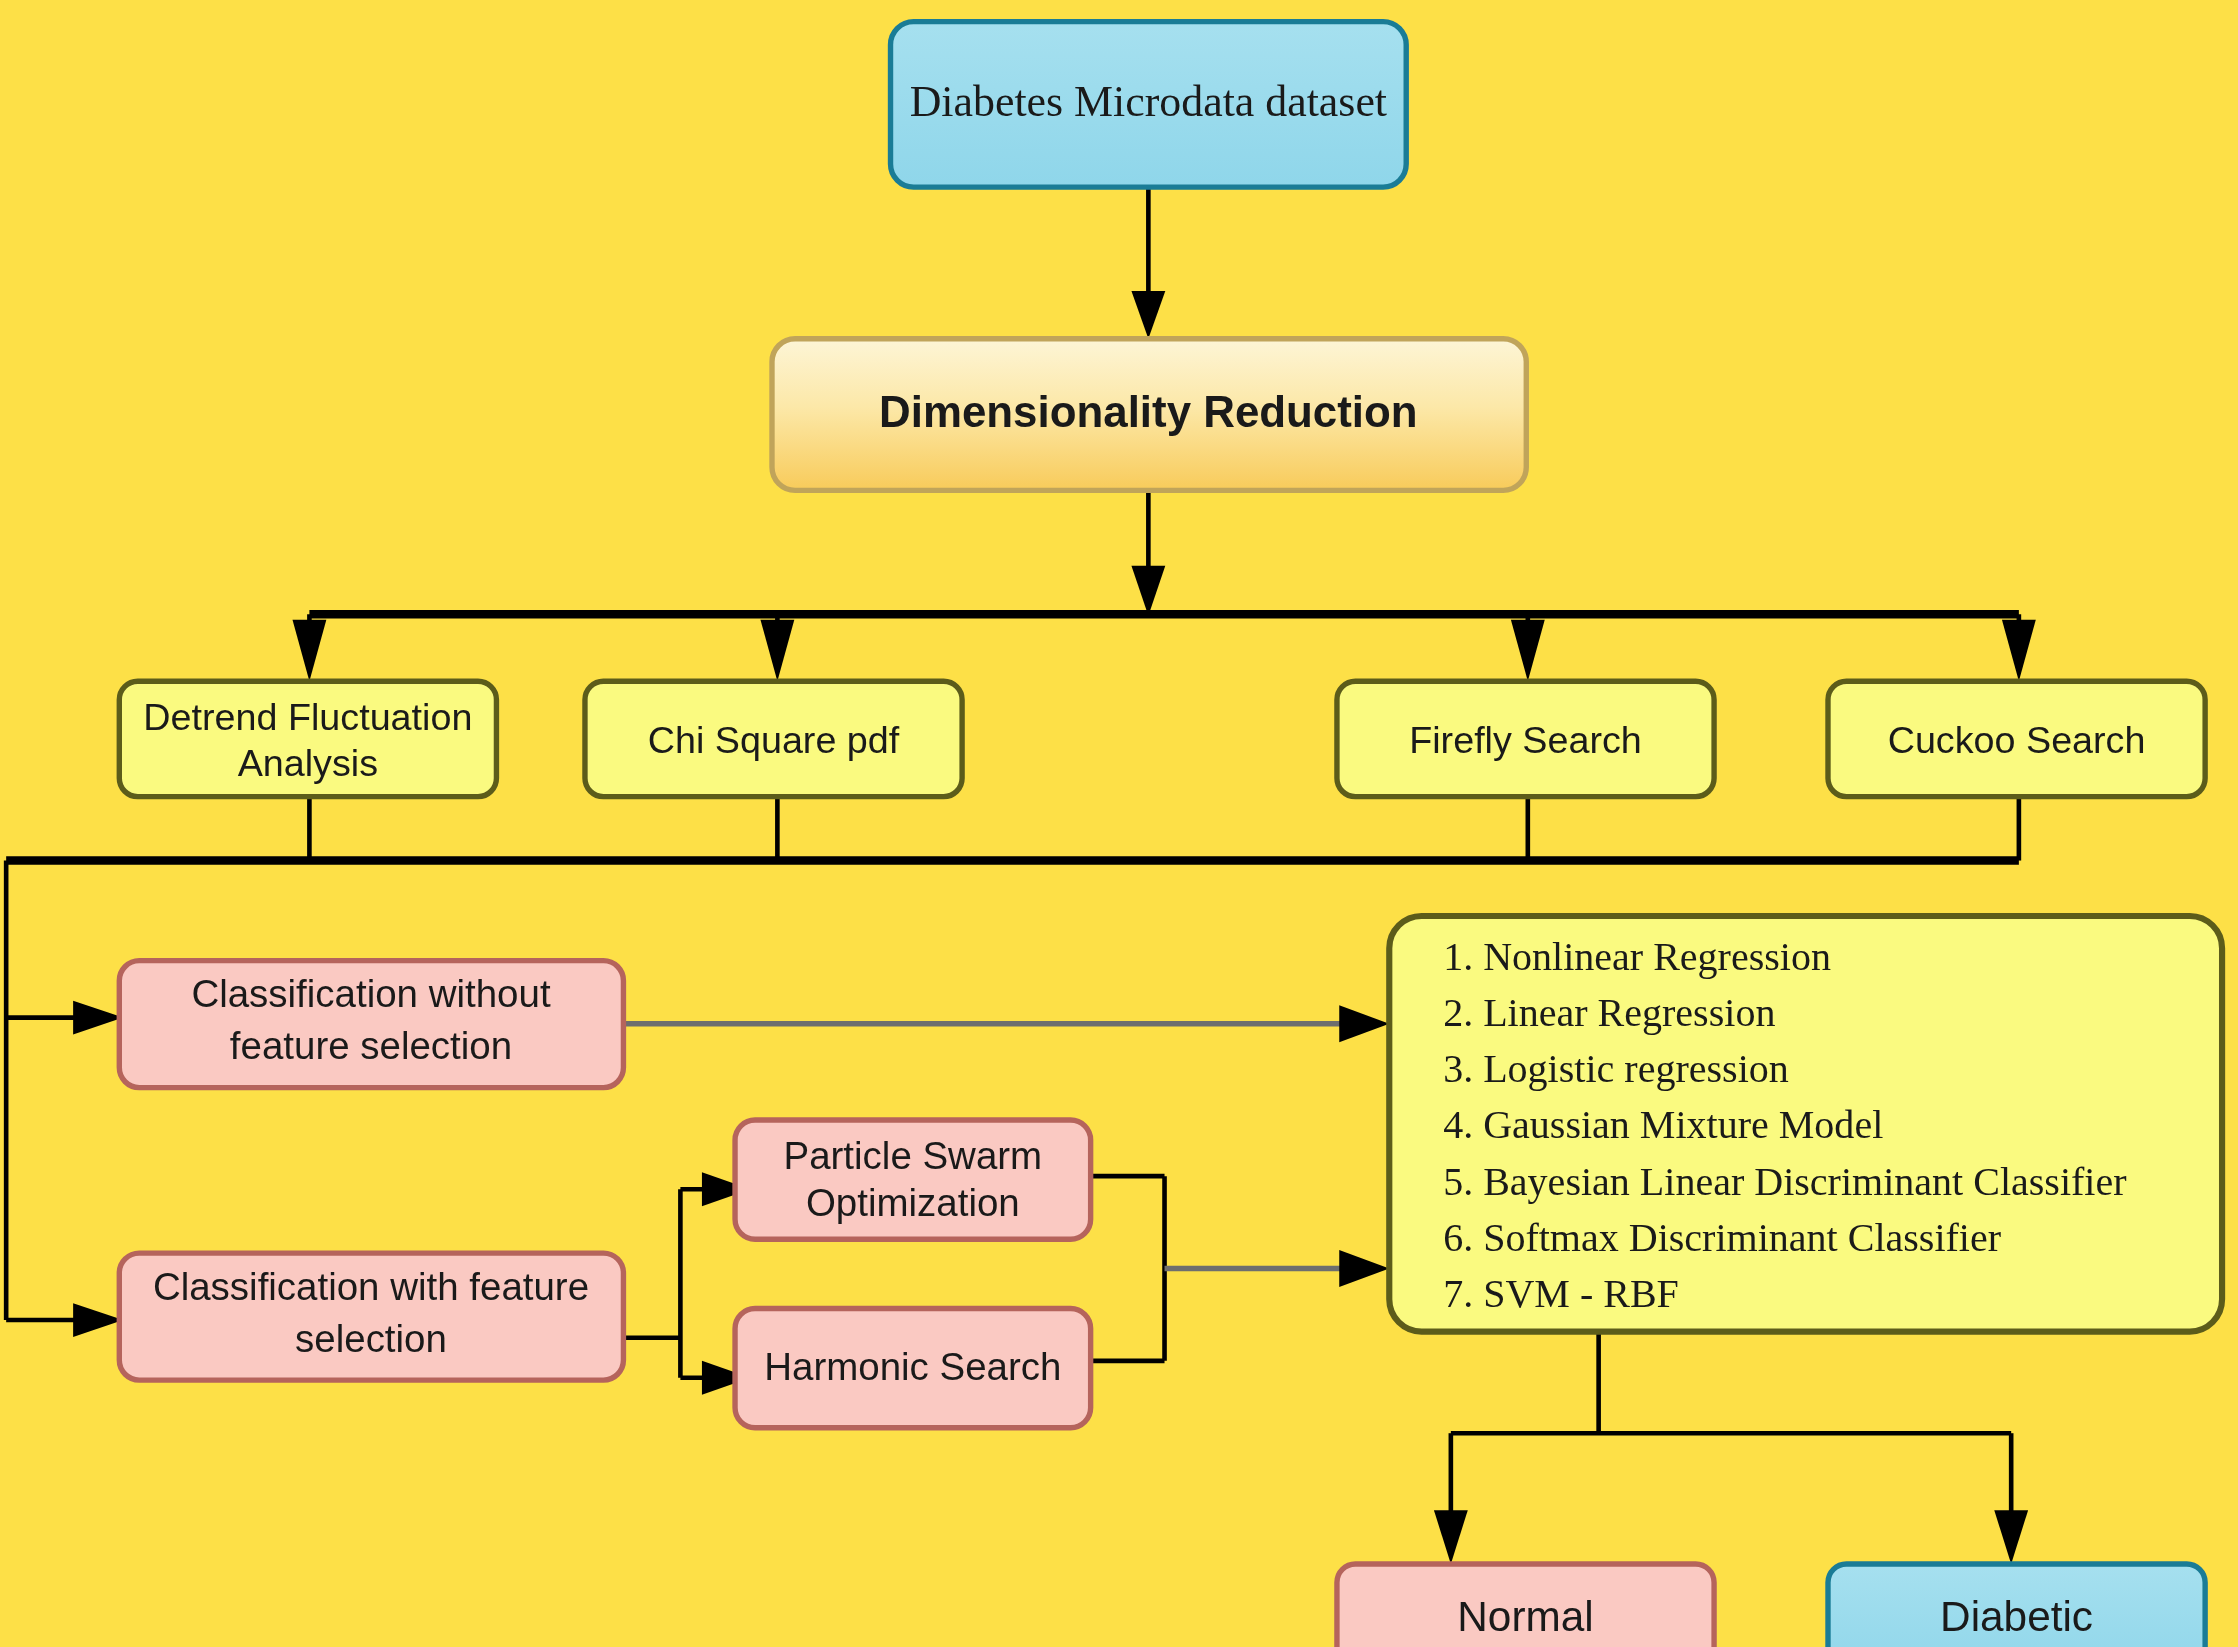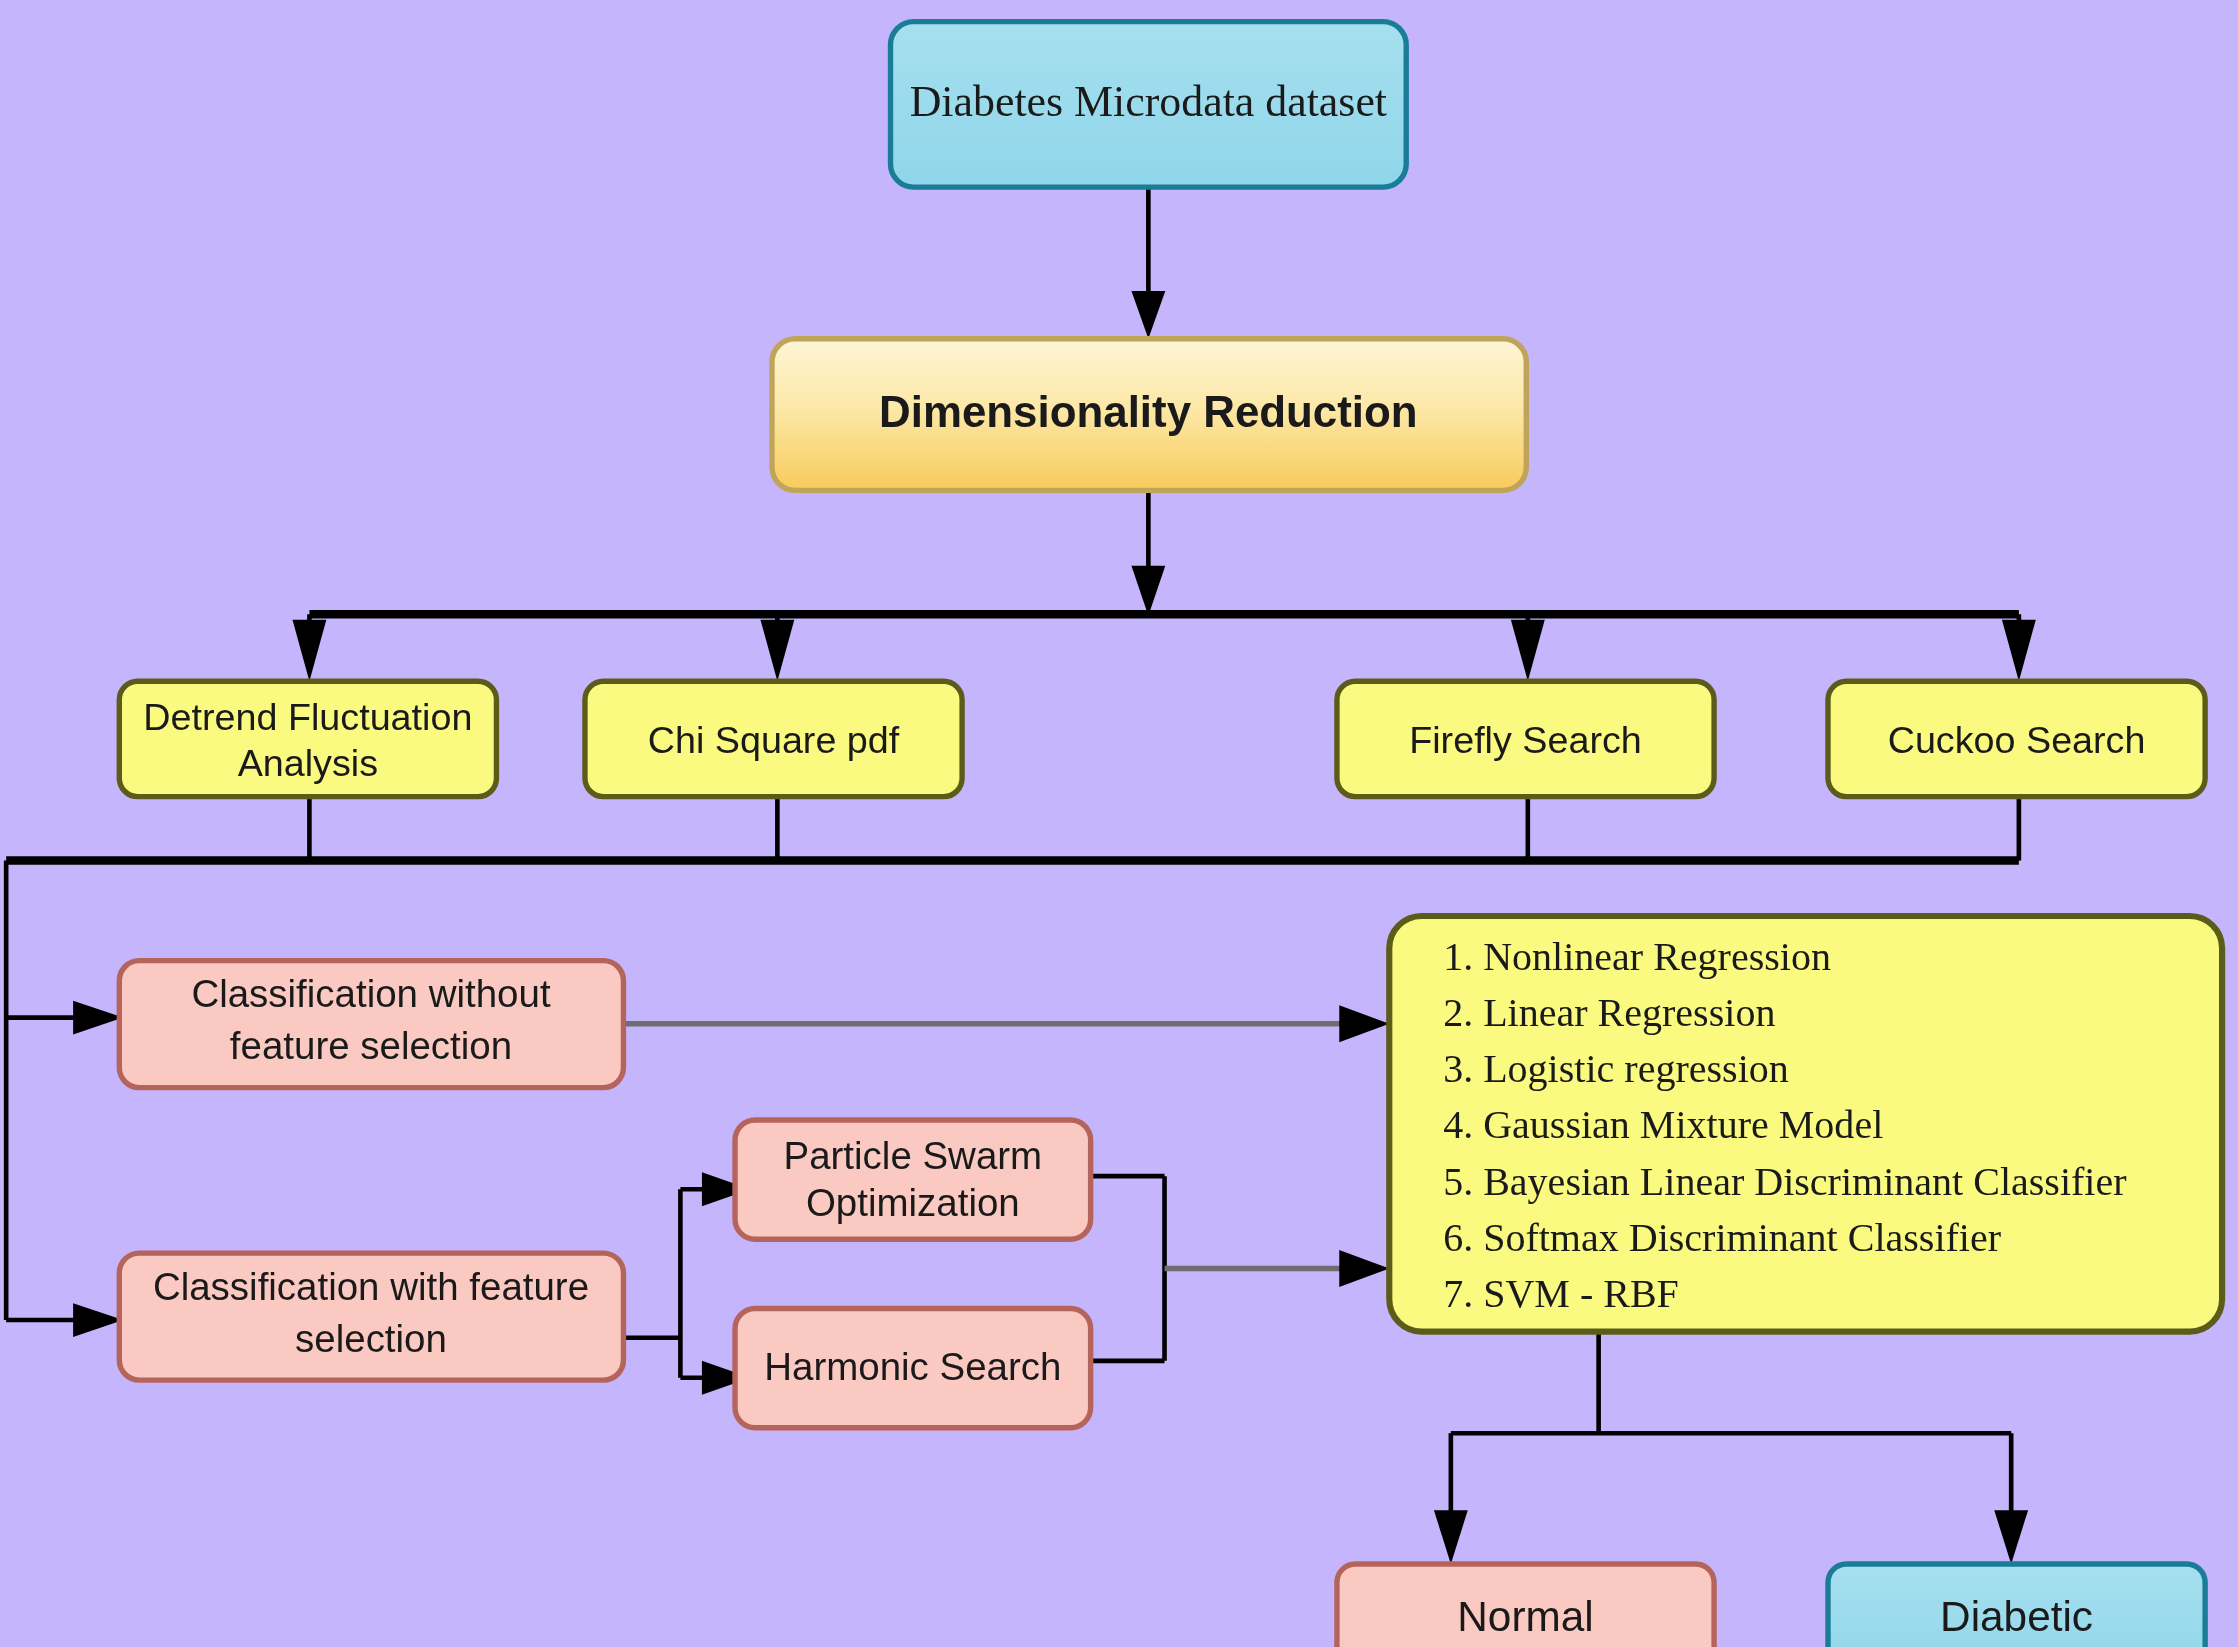--- a/index.html
+++ b/index.html
@@ -4,21 +4,21 @@
 <style>
   html, body {
     margin: 0;
     padding: 0;
     background: #ffffff;
   }
   #canvas-wrap {
     position: relative;
     width: 2239px;
     height: 1648px;
-    background: #c4b5fd;
+    background: #fde047;
     overflow: hidden;
   }
   svg#flow {
     position: absolute;
     top: 0; left: 0;
     width: 2239px;
     height: 1648px;
     display: block;
   }
   .node-label {

